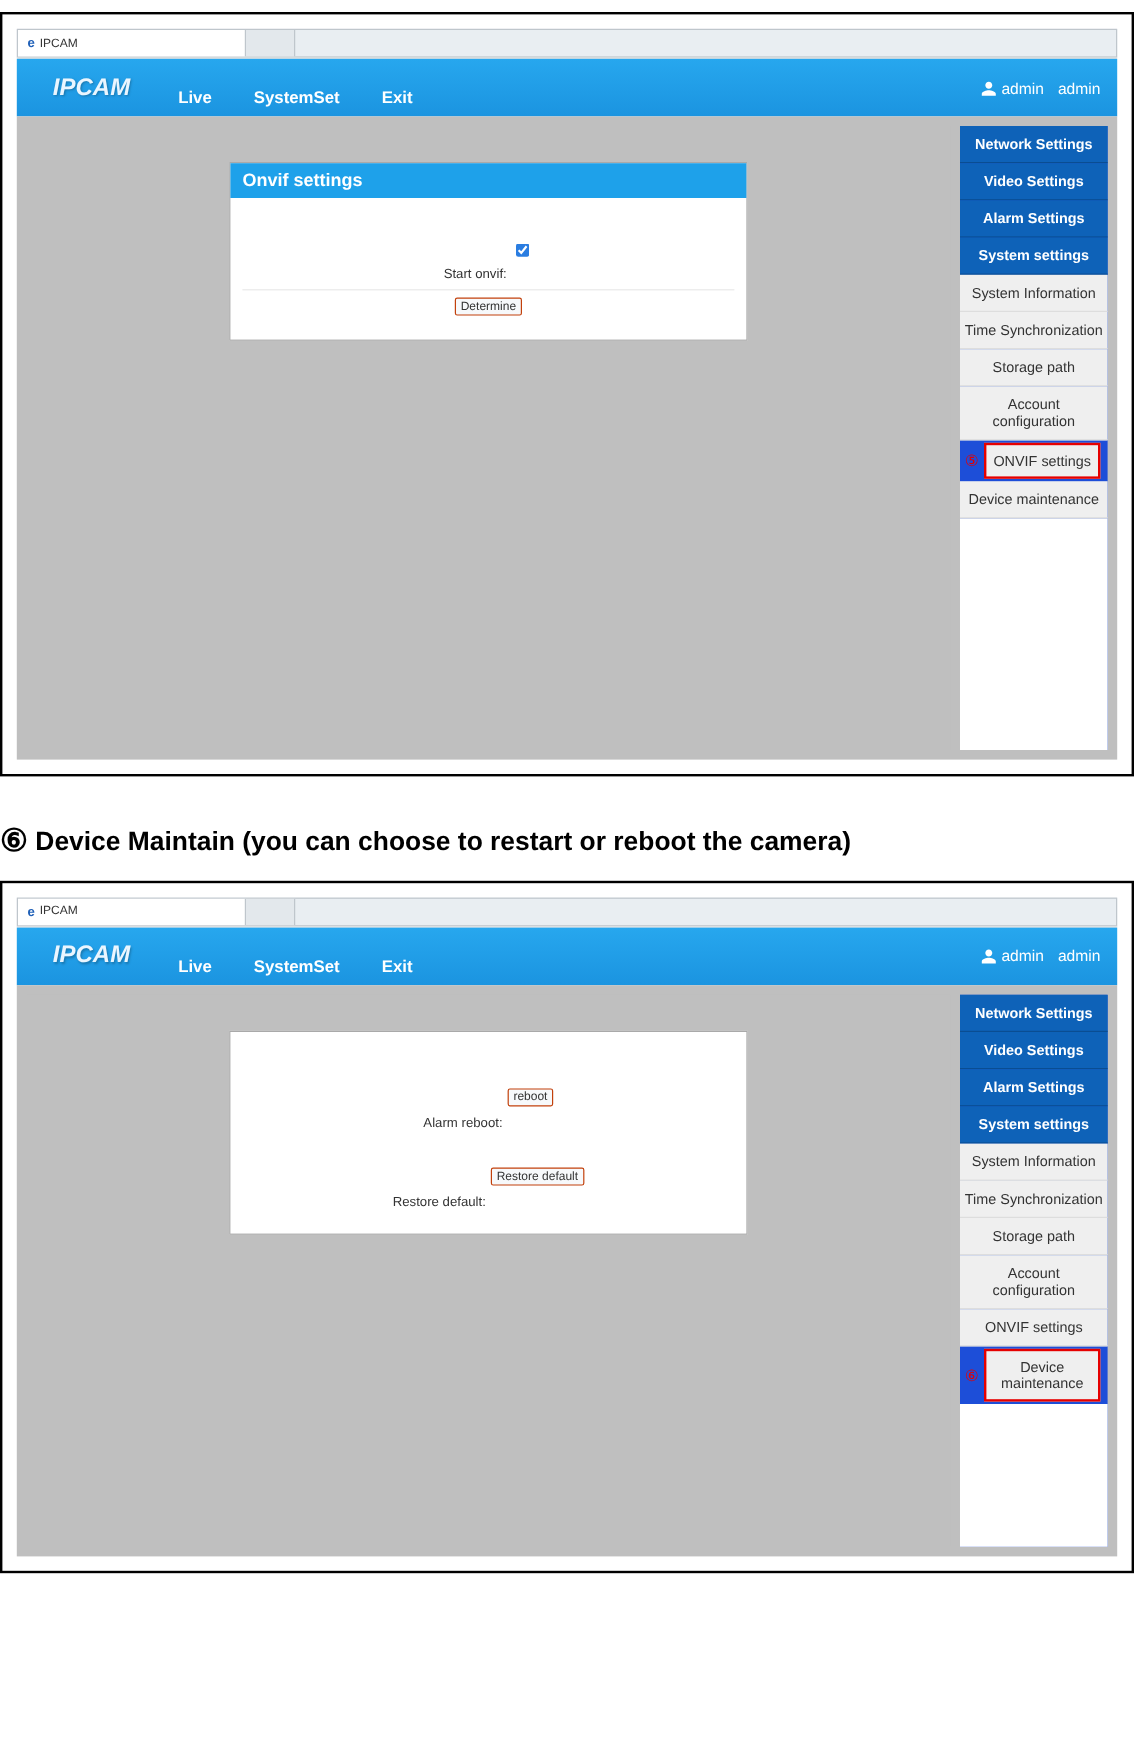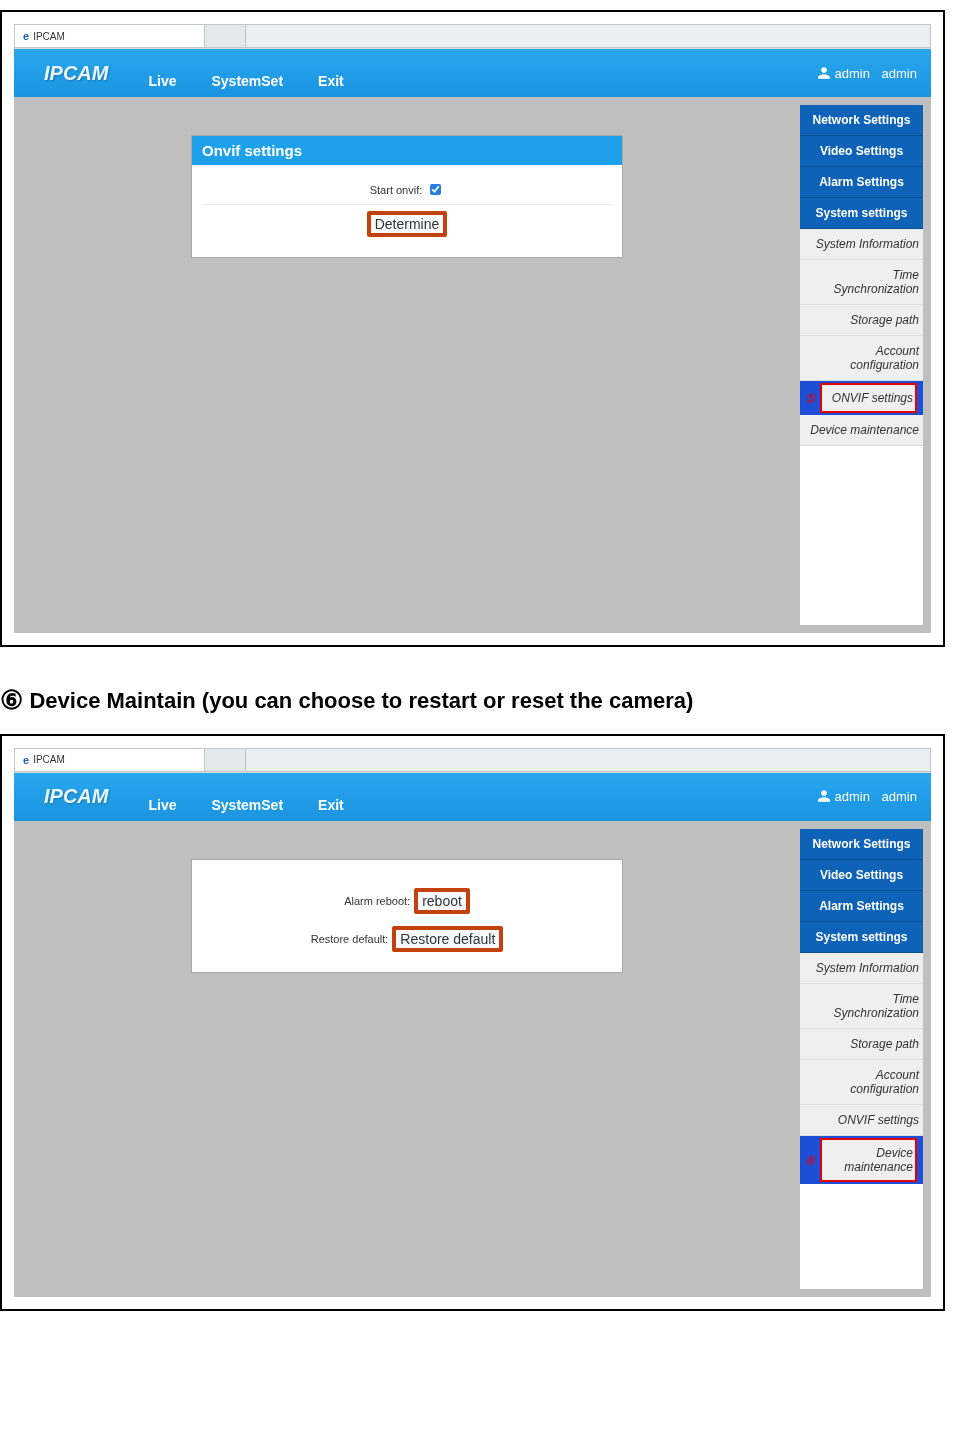--- a/index.html
+++ b/index.html
@@ -90,21 +90,21 @@
     padding-bottom: 8px;
   }
   .nav-item {
     cursor: pointer;
   }
   .topbar-right {
     margin-left: auto;
     align-self: center;
     font-size: 13px;
     display: flex;
-    align-items: flex-start;
+    align-items: flex-end;
     gap: 4px;
   }
   .user-icon {
     display:inline-block;
     width:14px;height:14px;
   }
   .user-icon svg{width:14px;height:14px;fill:#fff;}
   .workspace {
     display: flex;
     background: #bfbfbf;
@@ -141,29 +141,30 @@
     padding: 6px 0;
     font-size: 11px;
     color: #333;
     border-top: 1px solid #e9e9e9;
     gap: 2px;
   }
   .form-row:first-child{border-top:none;}
   .form-row label {
     text-align: left;
     margin-right: 2px;
+    margin-top: 42px;
   }
   .mini-checkbox {
     width: 11px;
     height: 11px;
     accent-color: #2a7de1;
   }
   .mini-button, .mini-input {
-    font-size: 14px;
-    border: 4px solid #c2410c;
+    font-size: 10px;
+    border: 1px solid #c2410c;
     background: #f7f9fb;
     border-radius: 2px;
     padding: 1px 4px;
     color: #333;
   }
   .mini-input {
     background: #fff;
     height: 14px;
     box-sizing: border-box;
   }
@@ -178,25 +179,24 @@
     background: #0e62b8;
     color: #fff;
     font-weight: bold;
     text-align: center;
     padding: 8px 4px;
     border-bottom: 1px solid #0a4d92;
   }
   .sb-item {
     background: #efefef;
     color: #333;
-    text-align: right;
+    text-align: center;
     padding: 8px 4px;
     border-bottom: 1px solid #ddd;
     position: relative;
-    font-style: italic;
   }
   .sb-item.highlighted {
     border: 2px solid #e60000;
     padding: 6px 2px;
     margin: 2px 6px 2px 20px;
   }
   .sb-marker {
     position: absolute;
     left: -18px;
     top: 50%;
@@ -273,21 +273,21 @@
             <div class="sb-item">Device maintenance</div>
             <div class="sidebar-spacer"></div>
           </div>
         </div>
       </div>
     </div>
   </div>
 
   <div class="doc-heading">
     <span class="circled">⑥</span>
-    <span>Device Maintain (you can choose to restart or reset the camera)</span>
+    <span>Device Maintain (you can choose to restart or reboot the camera)</span>
   </div>
 
   <div class="screenshot-frame">
     <div class="browser">
       <div class="browser-tabstrip">
         <div class="browser-tab">
           <span class="ie-icon">e</span>
           <span>IPCAM</span>
         </div>
         <div class="browser-tab-empty"></div>

